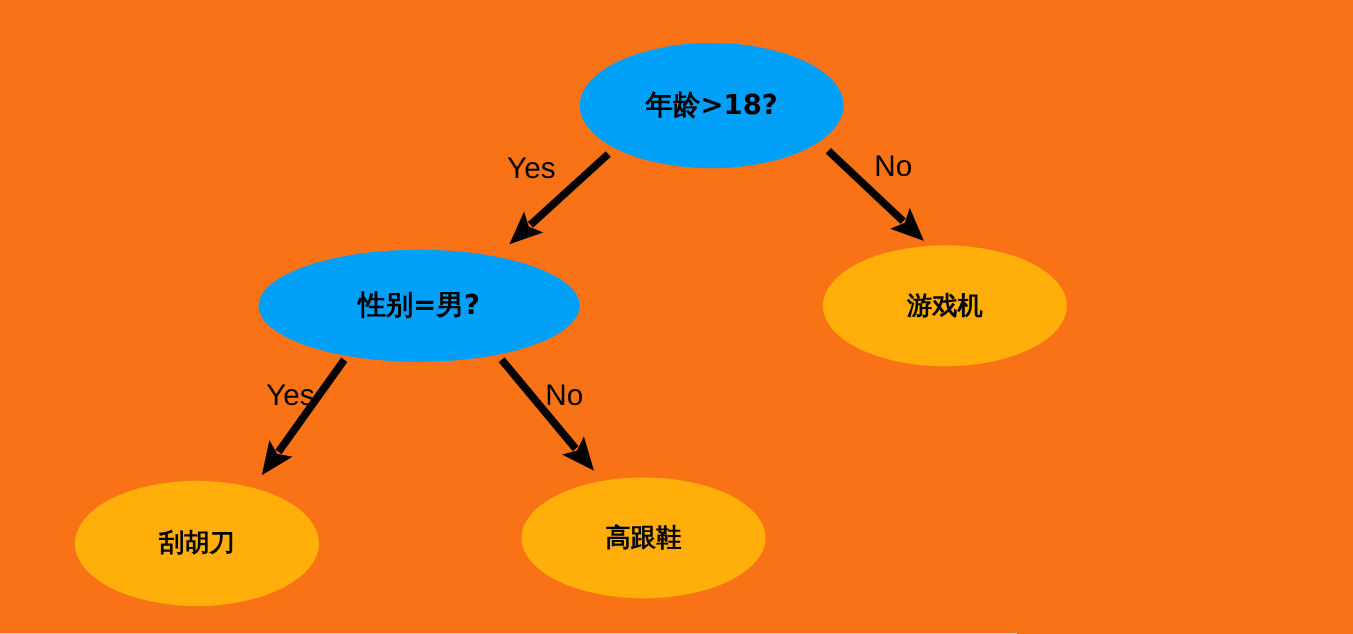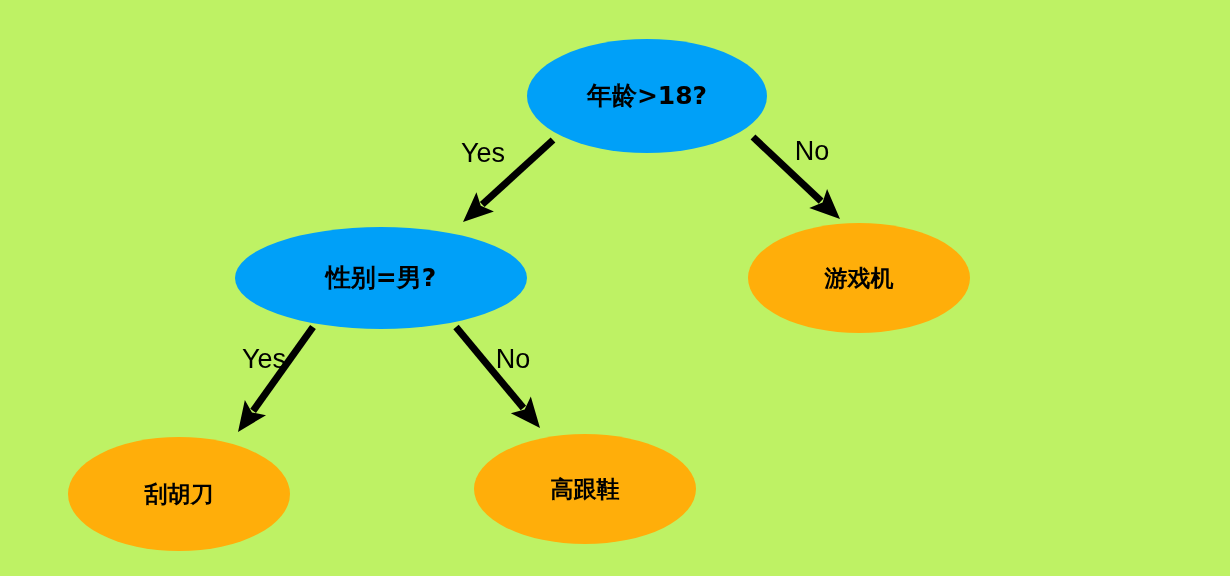--- a/index.html
+++ b/index.html
@@ -7,21 +7,21 @@
     padding: 0;
     background: #ffffff;
   }
   body {
     font-family: "Liberation Sans", "DejaVu Sans", sans-serif;
   }
   #canvas-wrap {
     position: relative;
     width: 1230px;
     height: 576px;
-    background: #bef264;
+    background: #f97316;
     overflow: hidden;
   }
   #tree-svg {
     display: block;
     width: 1230px;
     height: 576px;
   }
   .node-label {
     font-family: "DejaVu Sans", "Liberation Sans", sans-serif;
     font-weight: bold;

